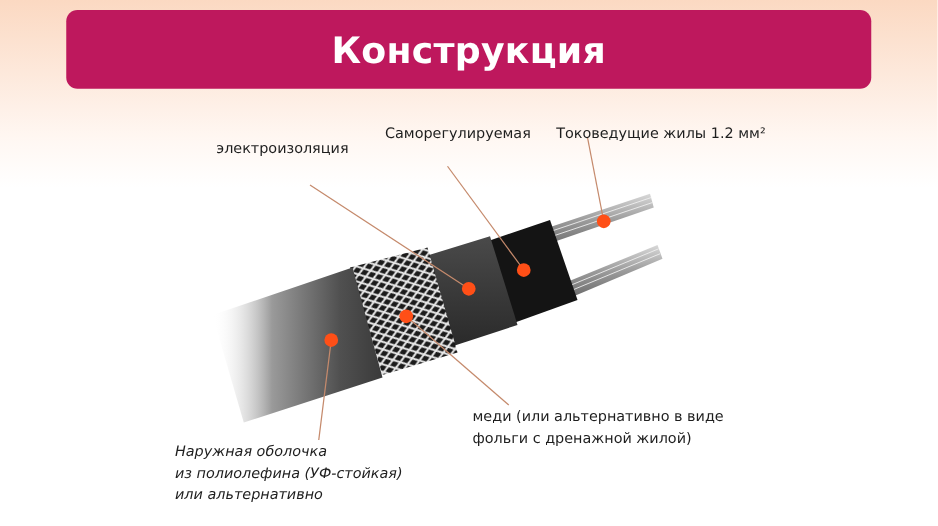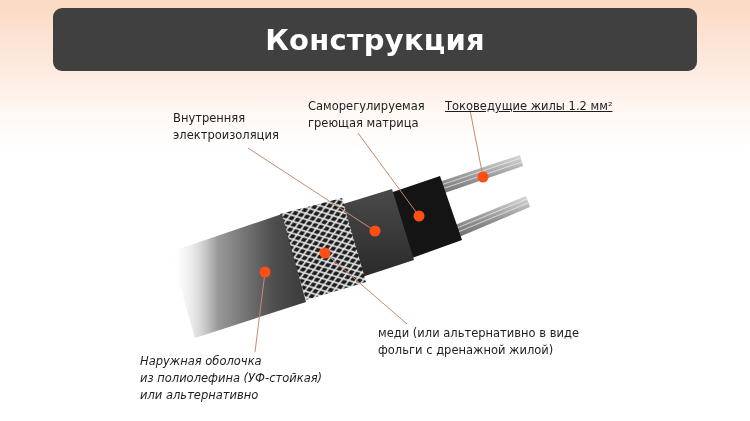--- a/index.html
+++ b/index.html
@@ -3,21 +3,21 @@
 <meta charset="utf-8">
 <style>
   html, body { margin:0; padding:0; }
   body {
     width:750px; height:421px; overflow:hidden; position:relative;
     background: linear-gradient(to bottom, #fbd9c2 0px, #fde9dc 60px, #fff7f2 110px, #ffffff 150px, #ffffff 421px);
     font-family: "Liberation Sans", sans-serif;
   }
   .banner {
     position:absolute; left:53px; top:8px; width:644px; height:63px;
-    background:#404040; border-radius:9px;
+    background:#be185d; border-radius:9px;
     display:flex; align-items:center; justify-content:center;
   }
   .banner-title {
     color:#ffffff; font-family:"DejaVu Sans", sans-serif; font-weight:bold;
     font-size:29px; letter-spacing:0.2px;
   }
   .label {
     position:absolute; color:#1e1e1e; font-size:11.5px; line-height:17px;
     font-family:"DejaVu Sans", sans-serif; white-space:nowrap;
   }
@@ -83,30 +83,28 @@
   <g fill="#ff4f17">
     <circle cx="265" cy="272" r="5.5"></circle>
     <circle cx="325" cy="253" r="5.5"></circle>
     <circle cx="375" cy="231" r="5.5"></circle>
     <circle cx="419" cy="216" r="5.5"></circle>
     <circle cx="483" cy="177" r="5.5"></circle>
   </g>
 </svg>
 
 <div class="label" style="left:173px; top:110px;">
-  <span>Внутренняя</span>
   <span>электроизоляция</span>
 </div>
 
 <div class="label" style="left:308px; top:98px;">
   <span>Саморегулируемая</span>
-  <span>греющая матрица</span>
 </div>
 
-<div class="label" style="left:445px; top:98px;text-decoration:underline;">
+<div class="label" style="left:445px; top:98px;">
   <span>Токоведущие жилы 1.2 мм²</span>
 </div>
 
 <div class="label" style="left:378px; top:325px;">
   <span>меди (или альтернативно в виде</span>
   <span>фольги с дренажной жилой)</span>
 </div>
 
 <div class="label" style="left:140px; top:353px;font-style:italic;">
   <span>Наружная оболочка</span>

